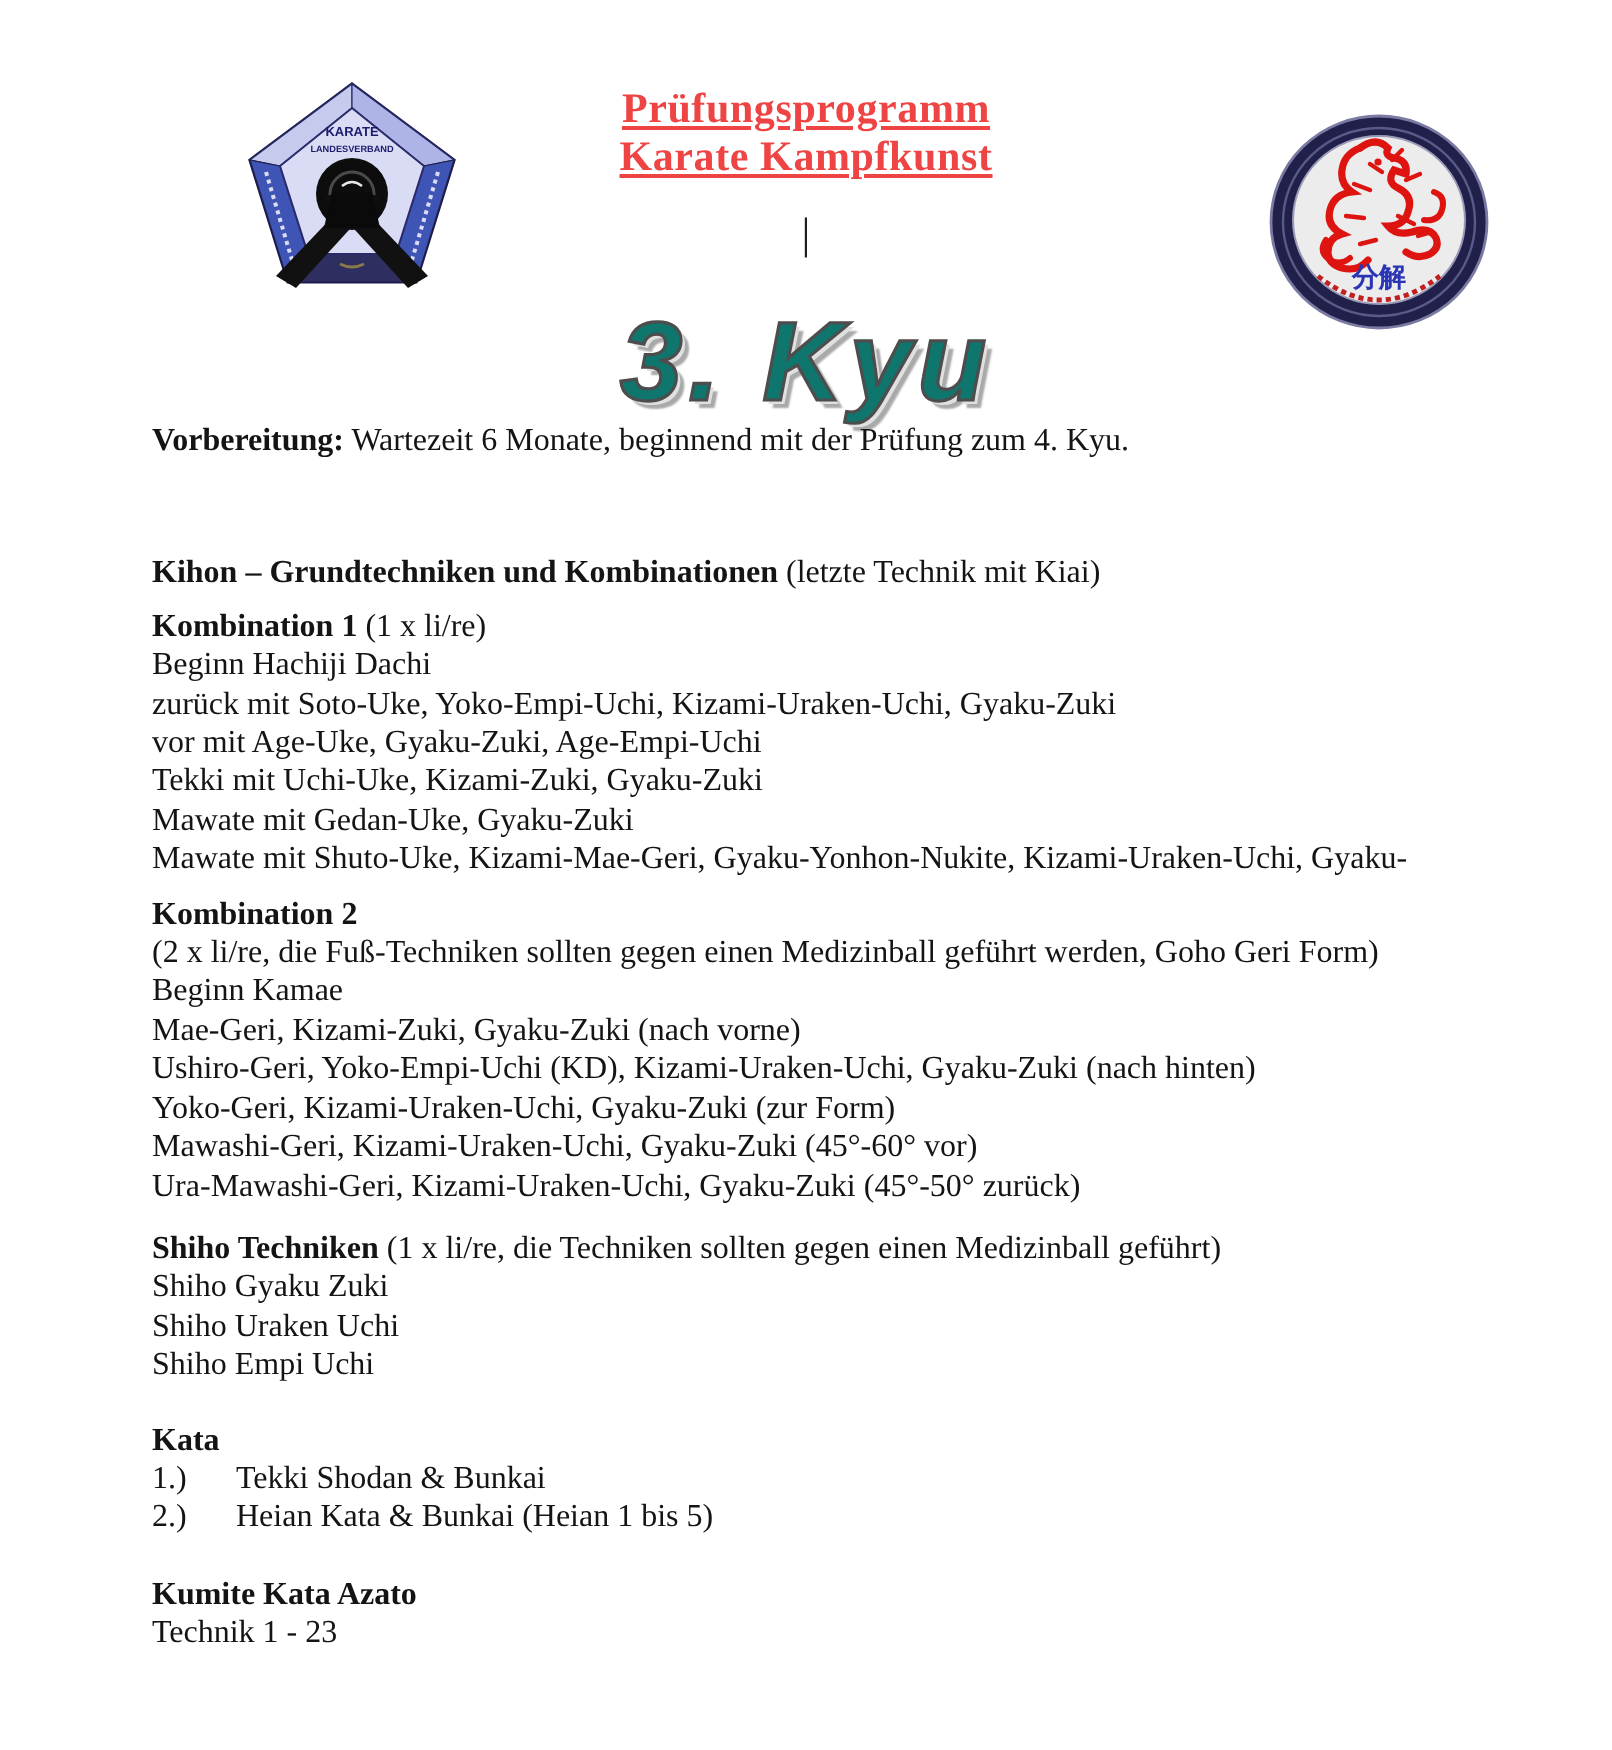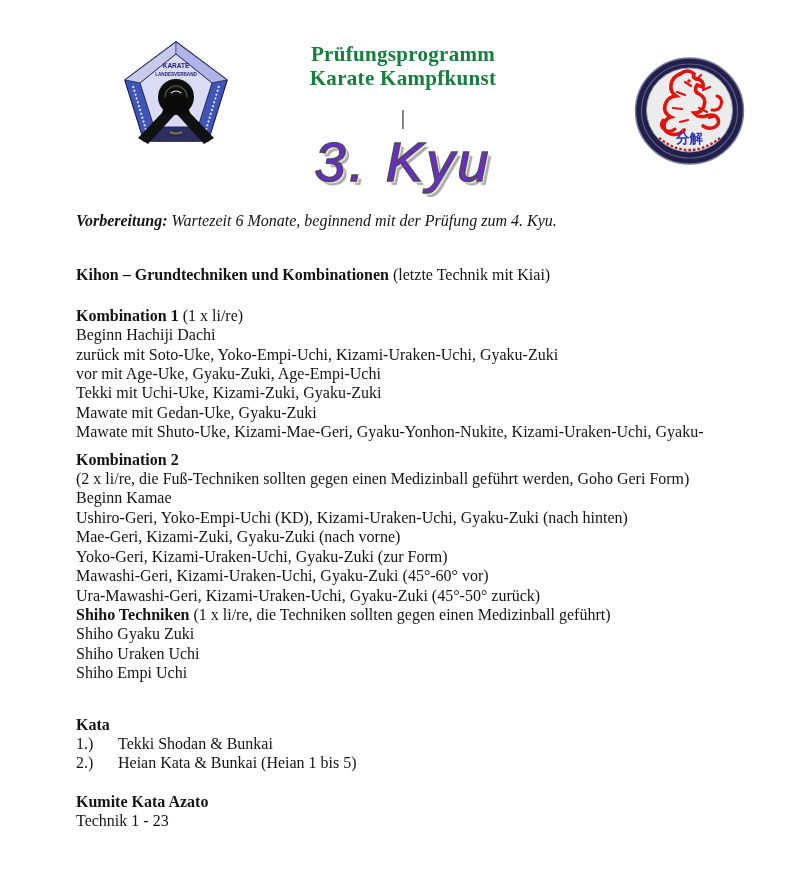--- a/index.html
+++ b/index.html
@@ -12,50 +12,51 @@
 
   
   .logo-left{position:absolute;left:116px;top:40px;width:120px;height:116px;}
   .logo-right{position:absolute;left:633px;top:56px;width:113px;height:110px;}
 
   .title-center{
     position:absolute;left:50%;top:42px;transform:translateX(-50%);
     text-align:center;white-space:nowrap;
   }
   .title-line{
-    font-weight:bold;font-size:21px;line-height:24px;color:#15803d;
+    font-weight:bold;font-size:21px;line-height:24px;color:#ef4444;
     letter-spacing:0.3px;
+    text-decoration:underline;
   }
   .divider-bar{
     display:block;margin-top:15px;font-size:22px;line-height:24px;color:#1c1c1c;
     font-weight:normal;
   }
   .kyu-title{
-    margin-top:3px;
+    margin-top:22px;
     font-family:"Liberation Sans", sans-serif;
-    font-weight:normal;font-style:italic;
+    font-weight:bold;font-style:italic;
     font-size:56px;line-height:60px;letter-spacing:3px;
-    color:#6d28d9;
+    color:#0f766e;
     -webkit-text-stroke:1.6px #4d4d4d;
     text-shadow:2px 2px 0 #e0e0e0, 4px 4px 1px #a9a9a9;
   }
 
   
   .doc-body{
     position:absolute;left:76px;top:211px;width:706px;
     font-size:16px;line-height:19.4px;
   }
   .blk{margin:0;padding:0;}
   .blk p{margin:0;padding:0;white-space:nowrap;}
   b{font-weight:bold;}
-  .mb-vorb{margin-bottom:35px;font-style:italic;}
-  .mb-kihon{margin-bottom:21px;}
+  .mb-vorb{margin-bottom:47px;}
+  .mb-kihon{margin-bottom:7px;}
   .mb-k1{margin-bottom:8px;}
-  .mb-k2{}
-  .mb-shiho{margin-bottom:32px;}
+  .mb-k2{margin-bottom:12px;}
+  .mb-shiho{margin-bottom:18px;}
   .mb-kata{margin-bottom:19px;}
   .kata-num{display:inline-block;width:42px;}
 </style>
 </head>
 <body>
 
 <div class="page">
 
   <svg class="logo-left" viewBox="0 0 120 116" xmlns="http://www.w3.org/2000/svg">
     <g>
@@ -132,22 +133,22 @@
       <p>vor mit Age-Uke, Gyaku-Zuki, Age-Empi-Uchi</p>
       <p>Tekki mit Uchi-Uke, Kizami-Zuki, Gyaku-Zuki</p>
       <p>Mawate mit Gedan-Uke, Gyaku-Zuki</p>
       <p>Mawate mit Shuto-Uke, Kizami-Mae-Geri, Gyaku-Yonhon-Nukite, Kizami-Uraken-Uchi, Gyaku-</p>
     </div>
 
     <div class="blk mb-k2">
       <p><b>Kombination 2</b><span></span></p>
       <p>(2 x li/re, die Fuß-Techniken sollten gegen einen Medizinball geführt werden, Goho Geri Form)</p>
       <p>Beginn Kamae</p>
+      <p>Mae-Geri, Kizami-Zuki, Gyaku-Zuki (nach vorne)</p>
       <p>Ushiro-Geri, Yoko-Empi-Uchi (KD), Kizami-Uraken-Uchi, Gyaku-Zuki (nach hinten)</p>
-      <p>Mae-Geri, Kizami-Zuki, Gyaku-Zuki (nach vorne)</p>
       <p>Yoko-Geri, Kizami-Uraken-Uchi, Gyaku-Zuki (zur Form)</p>
       <p>Mawashi-Geri, Kizami-Uraken-Uchi, Gyaku-Zuki (45°-60° vor)</p>
       <p>Ura-Mawashi-Geri, Kizami-Uraken-Uchi, Gyaku-Zuki (45°-50° zurück)</p>
     </div>
 
     <div class="blk mb-shiho">
       <p><b>Shiho Techniken</b><span> (1 x li/re, die Techniken sollten gegen einen Medizinball geführt)</span></p>
       <p>Shiho Gyaku Zuki</p>
       <p>Shiho Uraken Uchi</p>
       <p>Shiho Empi Uchi</p>

